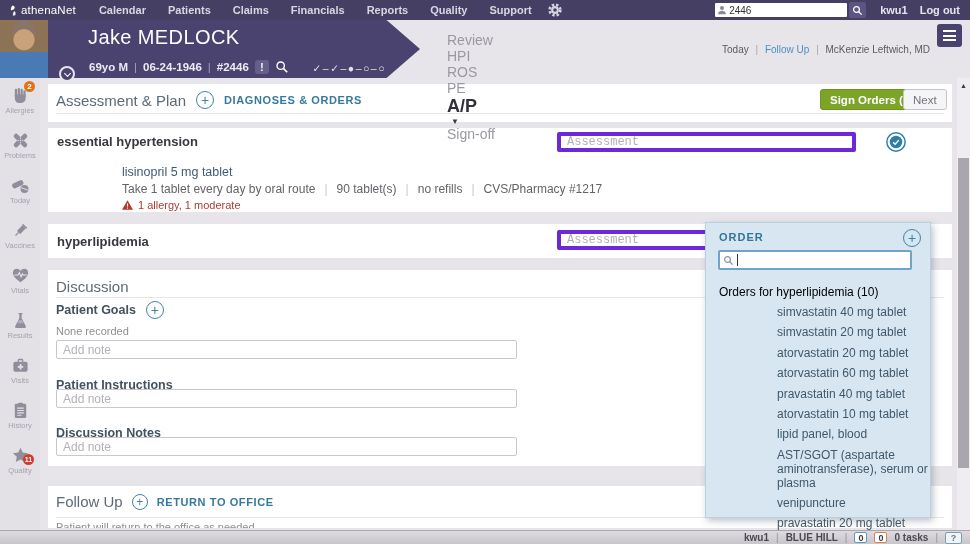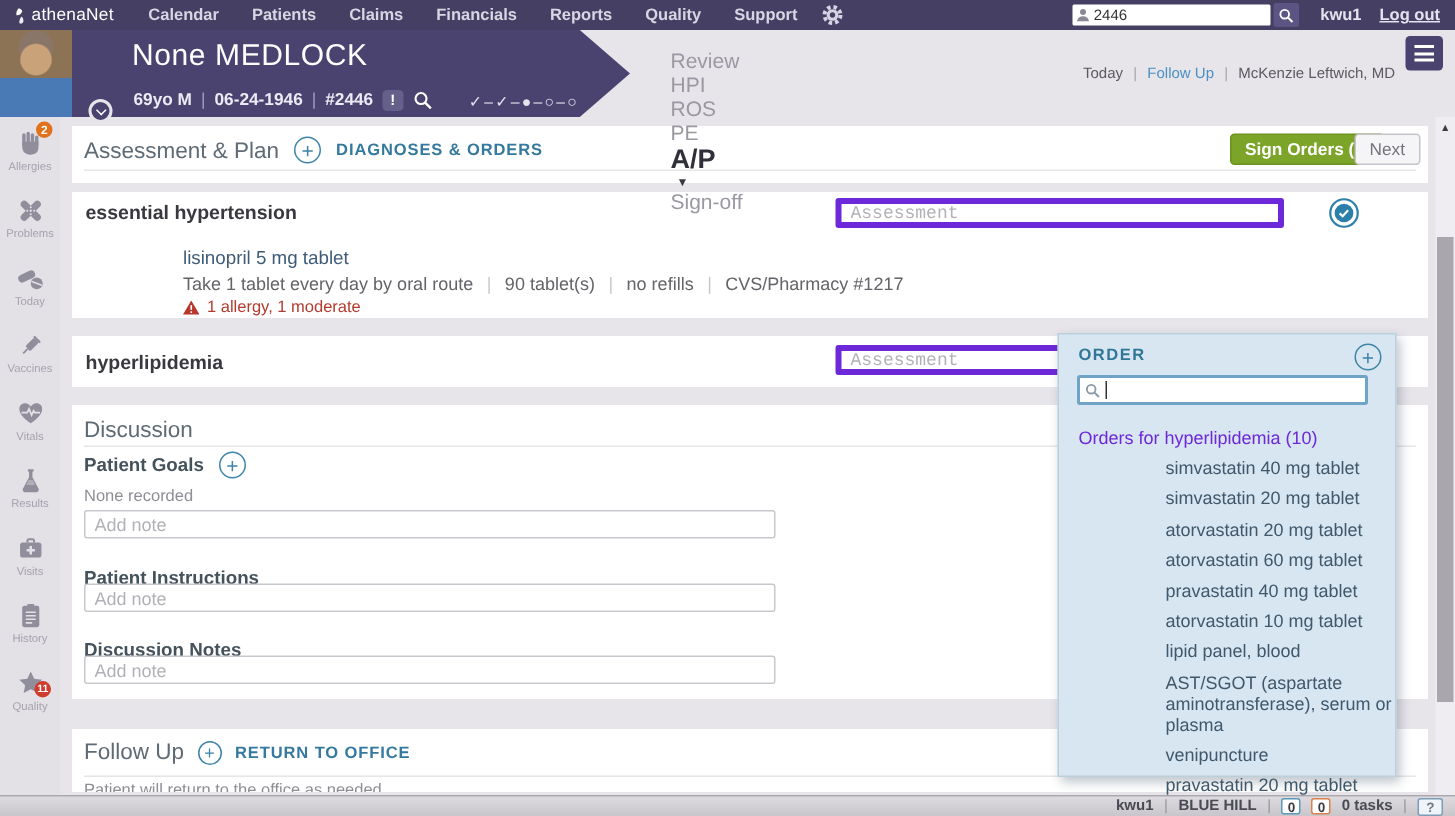--- a/index.html
+++ b/index.html
@@ -17,21 +17,21 @@
   .nav-item { font-size:11px; font-weight:bold; color:#d9d6e4; padding:0 11px; cursor:pointer; }
   .gear-btn { margin-left:4px; width:16px; height:16px; display:flex; align-items:center; justify-content:center; }
   .nav-spacer { flex:1; }
   .nav-search { position:relative; width:132px; height:14px; background:#fff; border-radius:1px; }
   .nav-search svg.person { position:absolute; left:2px; top:2px; width:10px; height:10px; }
   .nav-search input { position:absolute; left:14px; top:0; width:116px; height:14px; border:0; outline:0;
                       font-size:10px; font-family:inherit; color:#333; background:transparent; }
   .nav-search-btn { width:17px; height:16px; background:#5c5584; border-radius:2px; margin-left:2px;
                     display:flex; align-items:center; justify-content:center; }
   .nav-user { font-size:11px; font-weight:bold; color:#e6e3f0; margin:0 12px 0 14px; }
-  .nav-logout { font-size:11px; font-weight:bold; color:#e6e3f0; margin-right:10px;text-decoration:underline; }
+  .nav-logout { font-size:11px; font-weight:bold; color:#e6e3f0; margin-right:10px; }
 
   
   .photo { position:absolute; left:0; top:20px; width:48px; height:58px; z-index:21;
            background:
              radial-gradient(circle at 50% 34%, #caa279 0 10px, transparent 11px),
              radial-gradient(circle at 50% 20%, #8a7668 0 11px, transparent 12px),
              linear-gradient(180deg, #8d7355 0 55%, #4a7ab5 55% 100%);
            background-color:#8d7355; }
   .banner { position:absolute; left:48px; top:20px; width:372px; height:58px; background:#4a4370; z-index:20;
             clip-path:polygon(0 0, 91% 0, 100% 50%, 91% 100%, 0 100%); color:#fff; }
@@ -129,21 +129,21 @@
            border:1px solid #bccfdd; box-shadow:2px 3px 7px rgba(40,60,80,.3); z-index:25; }
   .popup-title { position:absolute; left:13px; top:8px; font-size:11px; font-weight:bold; letter-spacing:1px;
                  color:#2f7699; }
   .popup-plus { position:absolute; right:9px; top:6px; }
   .popup-search { position:absolute; left:12px; top:27px; width:194px; height:20px; background:#fff;
                   border:2px solid #6fa3c8; border-radius:2px; }
   .popup-search svg { position:absolute; left:3px; top:3px; width:11px; height:11px; }
   .popup-search input { position:absolute; left:17px; top:0; width:172px; height:16px; border:0; outline:0;
                         font-size:12px; font-family:inherit; background:transparent; }
   .caret { position:absolute; left:17px; top:2px; width:1px; height:12px; background:#333; }
-  .popup-group { position:absolute; left:13px; top:62px; font-size:12px; color:#6d28d9; }
+  .popup-group { position:absolute; left:13px; top:62px; font-size:12px; color:#000000; }
   .order-list { position:absolute; left:28px; top:83px; width:186px;margin-left:43px; }
   .order-item { font-size:12px; color:#40586b; line-height:1.16; margin-bottom:6.5px; cursor:pointer; }
 
   
   .scrollbar { position:absolute; right:0; top:78px; width:13px; height:452px; background:#efedf1; z-index:6; }
   .sb-up { position:absolute; top:4px; left:0; width:13px; text-align:center; font-size:7px; color:#3a3a40;
            cursor:pointer; }
   .sb-thumb { position:absolute; top:80px; left:1px; width:11px; height:310px; background:#a9a7ad; cursor:grab; }
 
   
@@ -203,21 +203,21 @@
           <circle cx="6.5" cy="6.5" r="4.2" fill="none" stroke="#fff" stroke-width="1.8"></circle>
           <path d="M9.8 9.8L14 14" stroke="#fff" stroke-width="2"></path>
         </svg>
     </span>
     <span class="nav-user">kwu1</span>
     <span class="nav-logout">Log out</span>
   </div>
 
   <div class="photo"></div>
   <div class="banner">
-    <div class="pt-name">None MEDLOCK</div>
+    <div class="pt-name">Jake MEDLOCK</div>
     <div class="pt-info">
       <span>69yo M</span>
       <span class="pt-sep">|</span>
       <span>06-24-1946</span>
       <span class="pt-sep">|</span>
       <span>#2446</span>
       <span class="alert-badge">!</span>
       <span class="pt-search">
         <svg viewBox="0 0 16 16">
             <circle cx="6.5" cy="6.5" r="4.2" fill="none" stroke="#fff" stroke-width="1.6"></circle>

